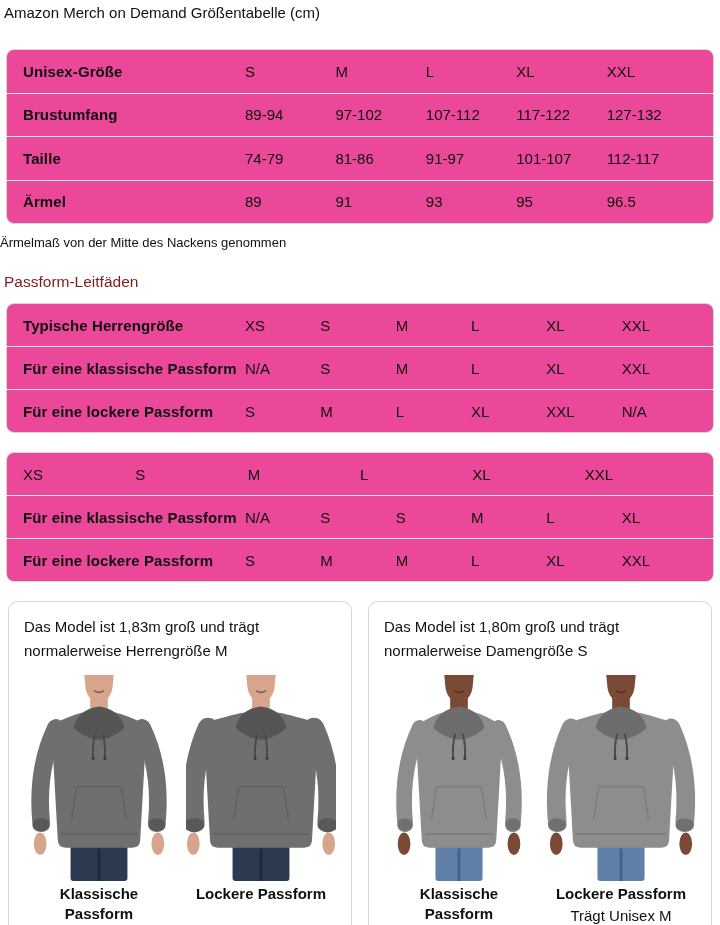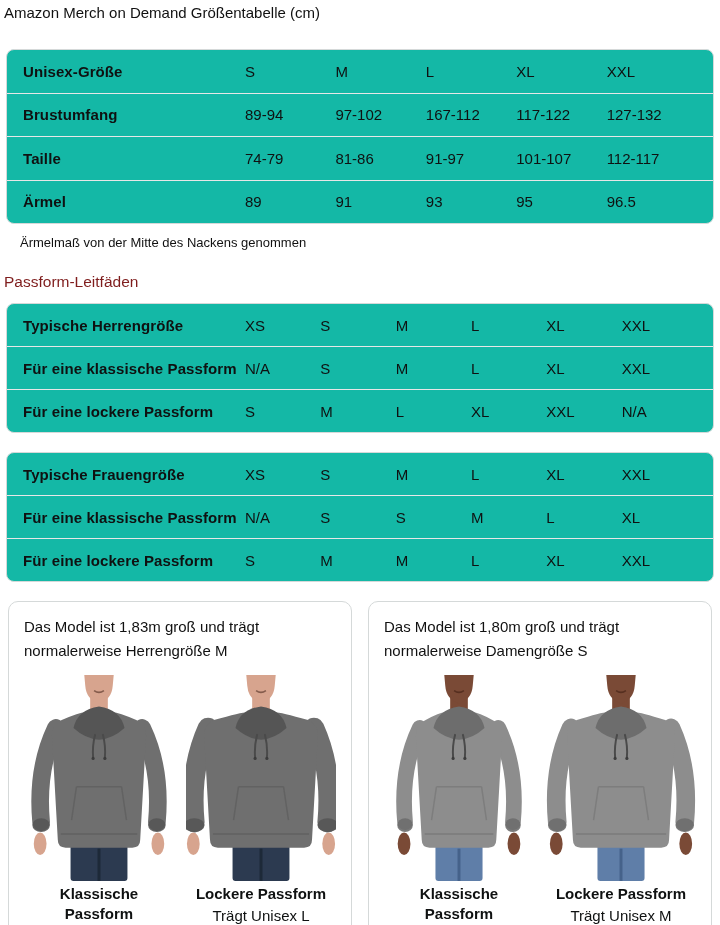--- a/index.html
+++ b/index.html
@@ -5,32 +5,32 @@
   html,body{margin:0;padding:0;background:#fff;}
   body{
     width:720px;height:925px;overflow:hidden;
     color:#0f1111;
     font-family:"Liberation Sans", sans-serif;
     -webkit-font-smoothing:antialiased;
   }
   .page{padding-top:2px;}
   .page-title{font-size:15px;line-height:18px;margin:2px 0 27px 4px;color:#111;}
   .tbl{
-    border:1px solid #d5d9d9;border-radius:8px;background:#14b8a6;
+    border:1px solid #d5d9d9;border-radius:8px;background:#ec4899;
     margin:0 6px;overflow:hidden;
   }
   .row{
     display:flex;align-items:center;height:42px;
     padding:0 16px;border-top:1px solid #e7e7e7;font-size:15px;
   }
   .tbl .row:first-child{border-top:0;}
   #size-table .row{height:42.5px;}
   .row-label{flex:0 0 222px;font-weight:700;letter-spacing:.1px;}
   .cell{flex:1;text-align:left;}
-  .note{font-size:13px;line-height:16px;margin:11px 0 0 20px;color:#111;}
+  .note{font-size:13px;line-height:16px;margin:11px 0 0 0;color:#111;}
   .section-title{font-size:15.5px;line-height:19px;margin:21px 0 12px 4px;color:#7f1d1d;}
   #fit-table-0{margin-bottom:19px;}
   .cards{display:flex;gap:16px;margin:19px 8px 0;}
   .card{
     flex:1;border:1px solid #d5d9d9;border-radius:10px;
     background:#fff;padding:13px 15px 12px;box-sizing:border-box;height:349px;
   }
   .card-desc{font-size:15px;line-height:24px;max-width:302px;color:#111;}
   .figures{display:flex;justify-content:space-between;margin-top:12px;}
   .figure{width:150px;text-align:center;}
@@ -52,21 +52,21 @@
         <span class="cell">S</span>
         <span class="cell">M</span>
         <span class="cell">L</span>
         <span class="cell">XL</span>
         <span class="cell">XXL</span>
       </div>
       <div class="row">
         <span class="row-label">Brustumfang</span>
         <span class="cell">89-94</span>
         <span class="cell">97-102</span>
-        <span class="cell">167-112</span>
+        <span class="cell">107-112</span>
         <span class="cell">117-122</span>
         <span class="cell">127-132</span>
       </div>
       <div class="row">
         <span class="row-label">Taille</span>
         <span class="cell">74-79</span>
         <span class="cell">81-86</span>
         <span class="cell">91-97</span>
         <span class="cell">101-107</span>
         <span class="cell">112-117</span>
@@ -109,21 +109,20 @@
         <span class="cell">S</span>
         <span class="cell">M</span>
         <span class="cell">L</span>
         <span class="cell">XL</span>
         <span class="cell">XXL</span>
         <span class="cell">N/A</span>
       </div>
     </div>
   <div class="tbl fit" id="fit-table-1">
       <div class="row">
-        <span class="row-label">Typische Frauengröße</span>
         <span class="cell">XS</span>
         <span class="cell">S</span>
         <span class="cell">M</span>
         <span class="cell">L</span>
         <span class="cell">XL</span>
         <span class="cell">XXL</span>
       </div>
       <div class="row">
         <span class="row-label">Für eine klassische Passform</span>
         <span class="cell">N/A</span>
@@ -196,21 +195,20 @@
     <path d="M 71 61 q -3 12 -2 23 M 79 61 q 3 12 2 23" stroke="#4a4a4a" stroke-width="2" stroke-linecap="round" fill="none"></path>
     <circle cx="69" cy="85" r="1.6" fill="#3c3c3c"></circle>
                 <circle cx="81" cy="85" r="1.6" fill="#3c3c3c"></circle>
     <ellipse cx="7" cy="153" rx="10.5" ry="7" fill="#555555" opacity="0.9"></ellipse>
     <ellipse cx="143" cy="153" rx="10.5" ry="7" fill="#555555" opacity="0.9"></ellipse>
     <ellipse cx="6" cy="172" rx="6.5" ry="11.5" fill="#d7a48e"></ellipse>
     <ellipse cx="144" cy="172" rx="6.5" ry="11.5" fill="#d7a48e"></ellipse>
   </svg>
             </div>
           <div class="cap-bold">Lockere Passform</div>
-          <div class="cap-sub">Trägt Unisex L</div>
         </div>
       </div>
     </div>
 
     <div class="card">
       <div class="card-desc">Das Model ist 1,80m groß und trägt normalerweise Damengröße S</div>
       <div class="figures">
         <div class="figure">
           <div class="figure-img">
               <svg width="150" height="206" viewBox="0 0 150 210" xmlns="http://www.w3.org/2000/svg">

